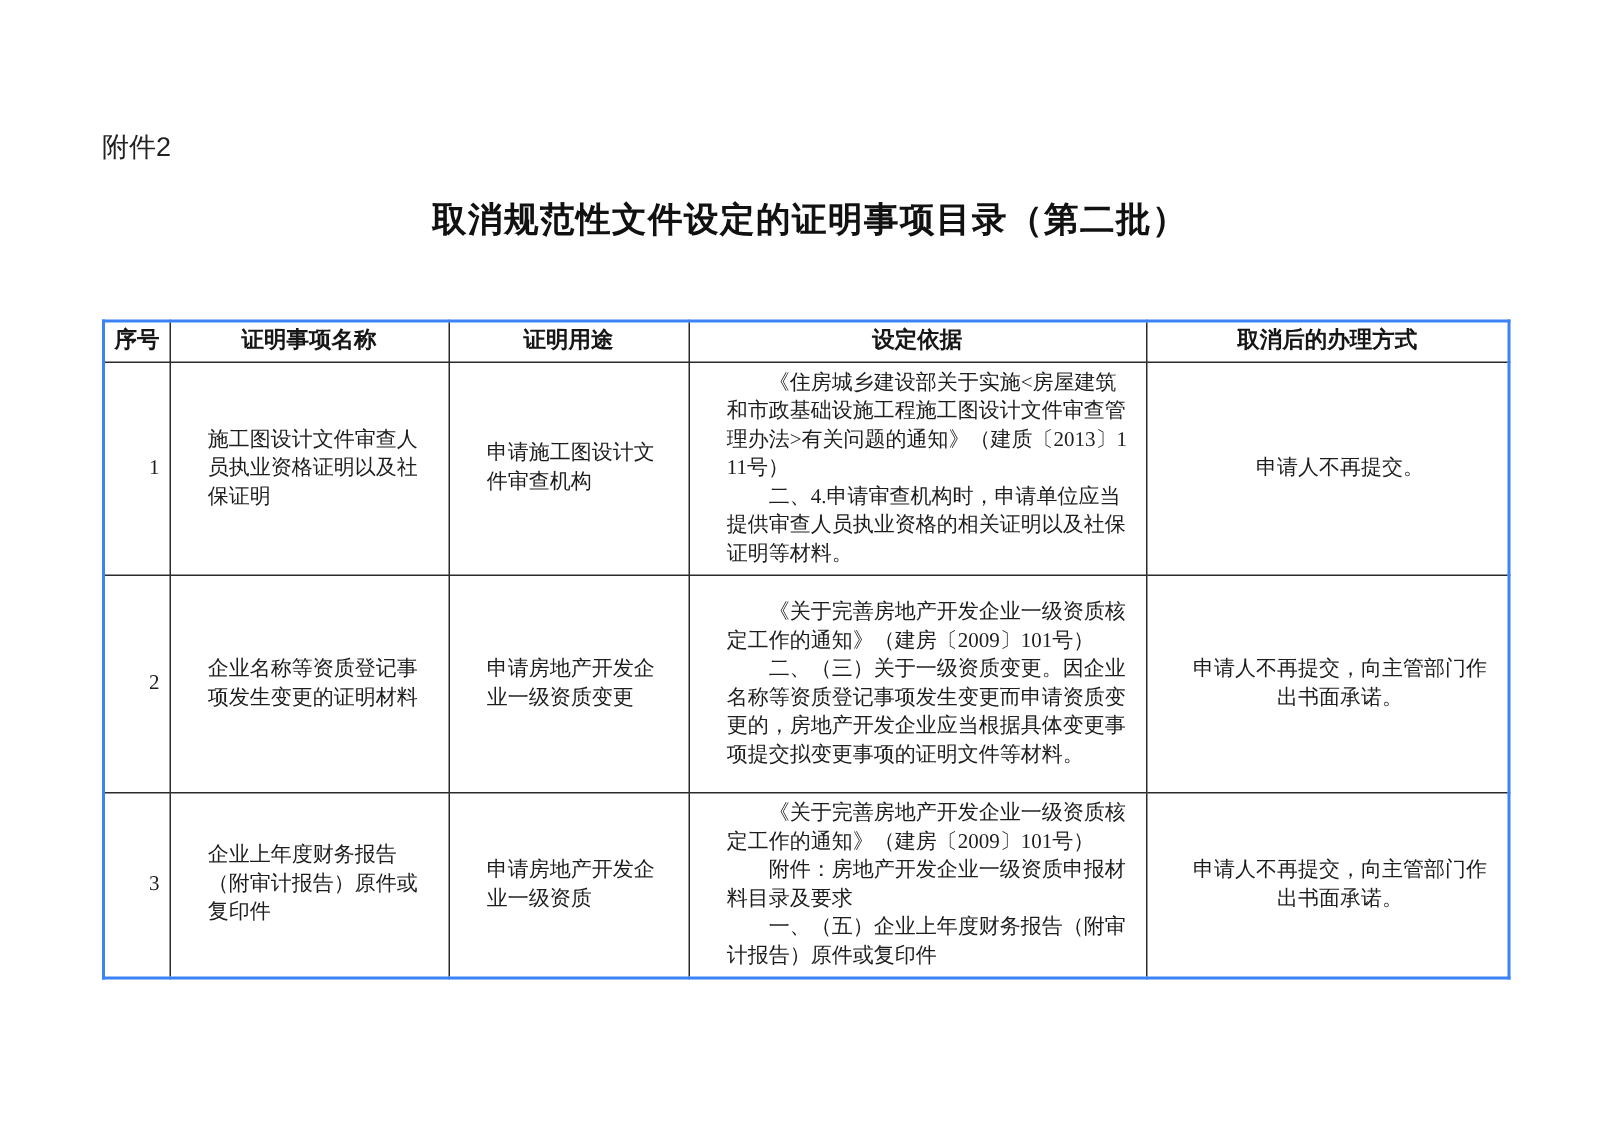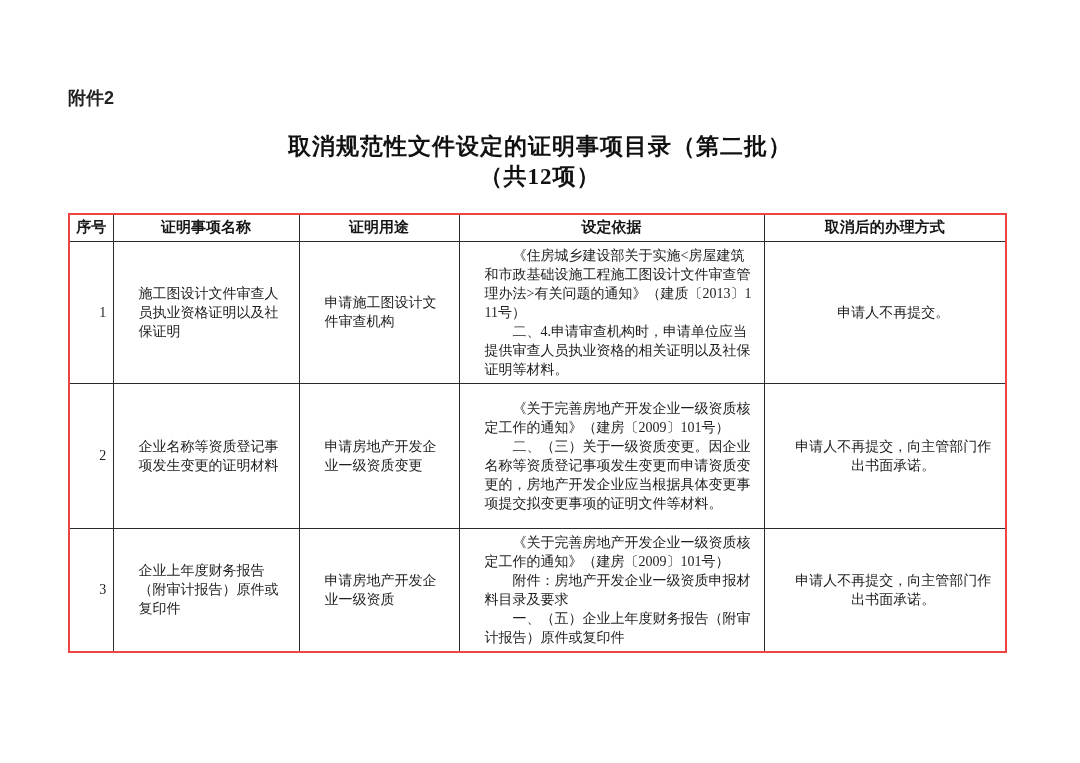--- a/index.html
+++ b/index.html
@@ -11,21 +11,21 @@
     background: #ffffff;
     font-family: "Liberation Serif", "DejaVu Serif", serif;
     color: #1d1d1d;
     overflow: hidden;
   }
   .attachment-label {
     position: absolute;
     left: 68px;
     top: 86px;
     font-family: "Liberation Sans", "DejaVu Sans", sans-serif;
-    font-weight: 700;
+    font-weight: 400;
     font-size: 18px;
     color: #222;
   }
   .doc-title {
     position: absolute;
     left: 0;
     right: 0;
     top: 132px;
     text-align: center;
     font-weight: bold;
@@ -34,21 +34,21 @@
     color: #111;
     letter-spacing: 1px;
   }
   table.catalog {
     position: absolute;
     left: 68px;
     top: 213px;
     width: 937px;
     border-collapse: collapse;
     table-layout: fixed;
-    border: 2px solid #ef4444;
+    border: 2px solid #3b82f6;
     font-size: 14px;
     line-height: 19px;
     color: #1d1d1d;
   }
   table.catalog th, table.catalog td {
     border: 1.5px solid #2b2b2b;
     vertical-align: middle;
     word-break: break-all;
     padding-left: 25px;
   }
@@ -71,21 +71,20 @@
 </style>
 </head>
 <body>
 
 <div class="page">
 
   <div class="attachment-label">附件2</div>
 
   <div class="doc-title">
     <div>取消规范性文件设定的证明事项目录（第二批）</div>
-    <div>（共12项）</div>
   </div>
 
   <table class="catalog">
     <colgroup>
       <col style="width:44px">
       <col style="width:186px">
       <col style="width:160px">
       <col style="width:305px">
       <col style="width:242px">
     </colgroup>

